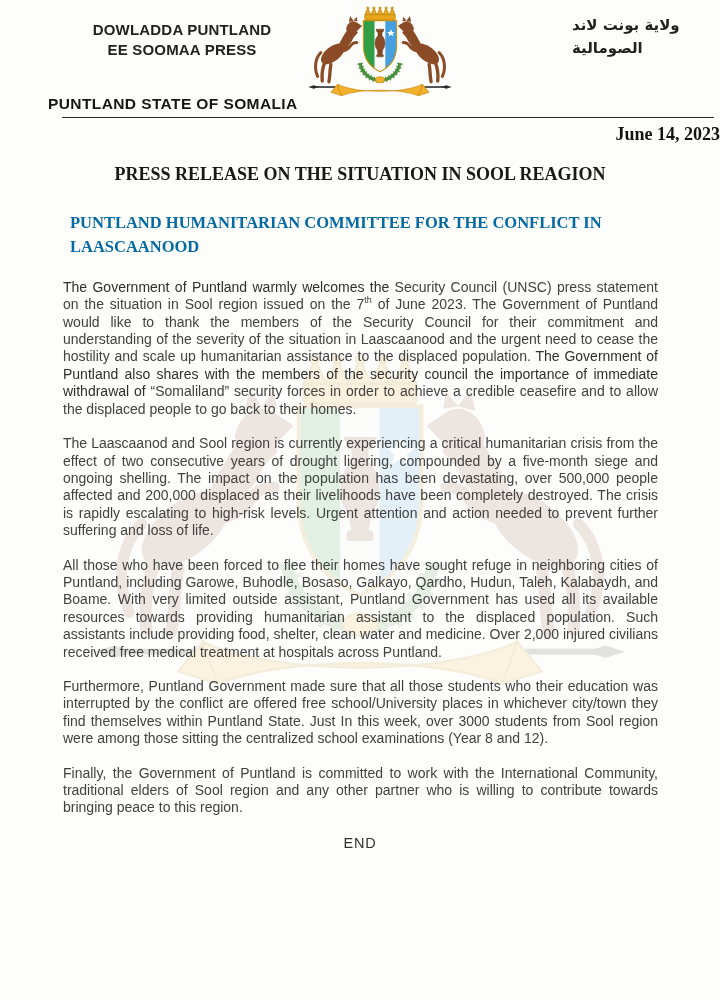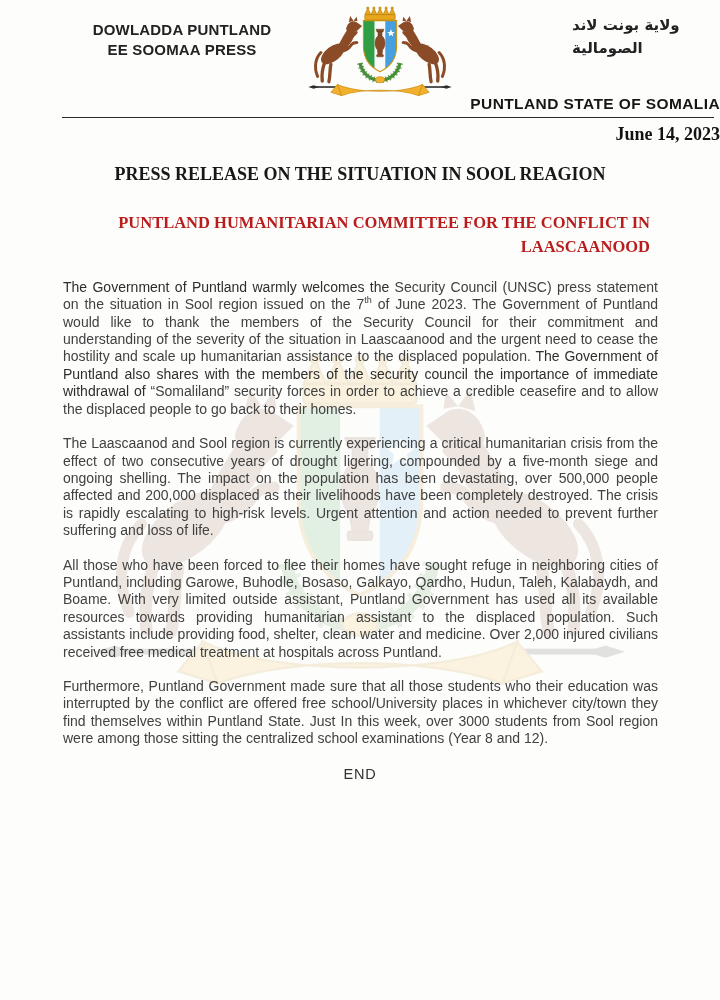--- a/index.html
+++ b/index.html
@@ -18,39 +18,39 @@
     position:absolute;top:20px;left:66px;width:232px;text-align:center;
     font-weight:bold;font-size:15px;line-height:1.3;color:#222;letter-spacing:.2px;
   }
   .emblem{position:absolute;top:6px;left:307px;}
   .arabic{
     position:absolute;top:14px;left:572px;width:146px;
     font-family:"DejaVu Sans",sans-serif;font-weight:bold;font-size:15px;
     line-height:1.55;color:#222;direction:rtl;text-align:left;
   }
   .state-name{
-    position:absolute;top:95px;left:0;right:0;text-align:right;
+    position:absolute;top:95px;left:0;right:0;text-align:left;padding-left:48px;
     font-weight:bold;font-size:15.5px;color:#161616;letter-spacing:.4px;
   }
   .rule{
     position:absolute;top:117px;left:62px;right:6px;height:0;
     border:none;border-top:1.6px solid #2a2a2a;margin:0;
   }
   .doc-body{position:absolute;top:121px;left:0;right:0;}
   .date{
     text-align:right;margin-top:3px;
     font-family:"Liberation Serif",serif;font-weight:bold;font-size:18px;color:#131313;
   }
   .title{
     text-align:center;margin-top:19px;
     font-family:"Liberation Serif",serif;font-weight:bold;font-size:18px;color:#181818;
   }
   .subtitle{
-    text-align:right;margin:26px 70px 0 70px;line-height:1.45;
-    font-family:"Liberation Serif",serif;font-weight:bold;font-size:16.5px;color:#b91c1c;
+    text-align:left;margin:26px 70px 0 70px;line-height:1.45;
+    font-family:"Liberation Serif",serif;font-weight:bold;font-size:16.5px;color:#0369a1;
   }
   .content{margin:20px 62px 0 63px;}
   .content p{
     text-align:justify;font-size:14px;line-height:17.4px;
     margin:0 0 17px 0;color:var(--text-dark);
   }
   .content p .run-bold{font-weight:400;color:#2e2e2e;}
   .content sup{font-size:9px;line-height:0;}
   .end{
     text-align:center;margin-top:18px;font-size:14.5px;letter-spacing:.8px;color:#333;
@@ -165,17 +165,18 @@
   <div class="doc-body">
     <div class="date">June 14, 2023</div>
     <div class="title">PRESS RELEASE ON THE SITUATION IN SOOL REAGION</div>
     <div class="subtitle">PUNTLAND HUMANITARIAN COMMITTEE FOR THE CONFLICT IN LAASCAANOOD</div>
 
     <div class="content">
         <p><span class="run-bold">The Government of Puntland warmly welcomes the </span><span>Security Council (UNSC) press statement on the situation in Sool region issued on the 7</span><sup>th</sup><span> of June 2023. The Government of Puntland would like to thank the members of the Security Council for their commitment and understanding of the severity of the situation in Laascaanood and the urgent need to cease the hostility and scale up humanitarian assistance to the displaced population. </span><span class="run-bold">The Government of Puntland also shares with the members of the security council the importance of immediate withdrawal of </span><span>“Somaliland” security forces in order to achieve a credible ceasefire and to allow the displaced people to go back to their homes.</span></p>
         <p><span>The Laascaanod and Sool region is currently experiencing a critical humanitarian crisis from the effect of two consecutive years of drought ligering, compounded by a five-month siege and ongoing shelling. The impact on the population has been devastating, over 500,000 people affected and 200,000 displaced as their livelihoods have been completely destroyed. The crisis is rapidly escalating to high-risk levels. Urgent attention and action needed to prevent further suffering and loss of life.</span></p>
         <p><span>All those who have been forced to flee their homes have sought refuge in neighboring cities of Puntland, including Garowe, Buhodle, Bosaso, Galkayo, Qardho, Hudun, Taleh, Kalabaydh, and Boame. With very limited outside assistant, Puntland Government has used all its available resources towards providing humanitarian assistant to the displaced population. Such assistants include providing food, shelter, clean water and medicine. Over 2,000 injured civilians received free medical treatment at hospitals across Puntland.</span></p>
         <p><span>Furthermore, Puntland Government made sure that all those students who their education was interrupted by the conflict are offered free school/University places in whichever city/town they find themselves within Puntland State. Just In this week, over 3000 students from Sool region were among those sitting the centralized school examinations (Year 8 and 12).</span></p>
+        <p><span>Finally, the Government of Puntland is committed to work with the International Community, traditional elders of Sool region and any other partner who is willing to contribute towards bringing peace to this region.</span></p>
       </div>
 
     <div class="end">END</div>
   </div>
 </div>
 
 </body></html>

